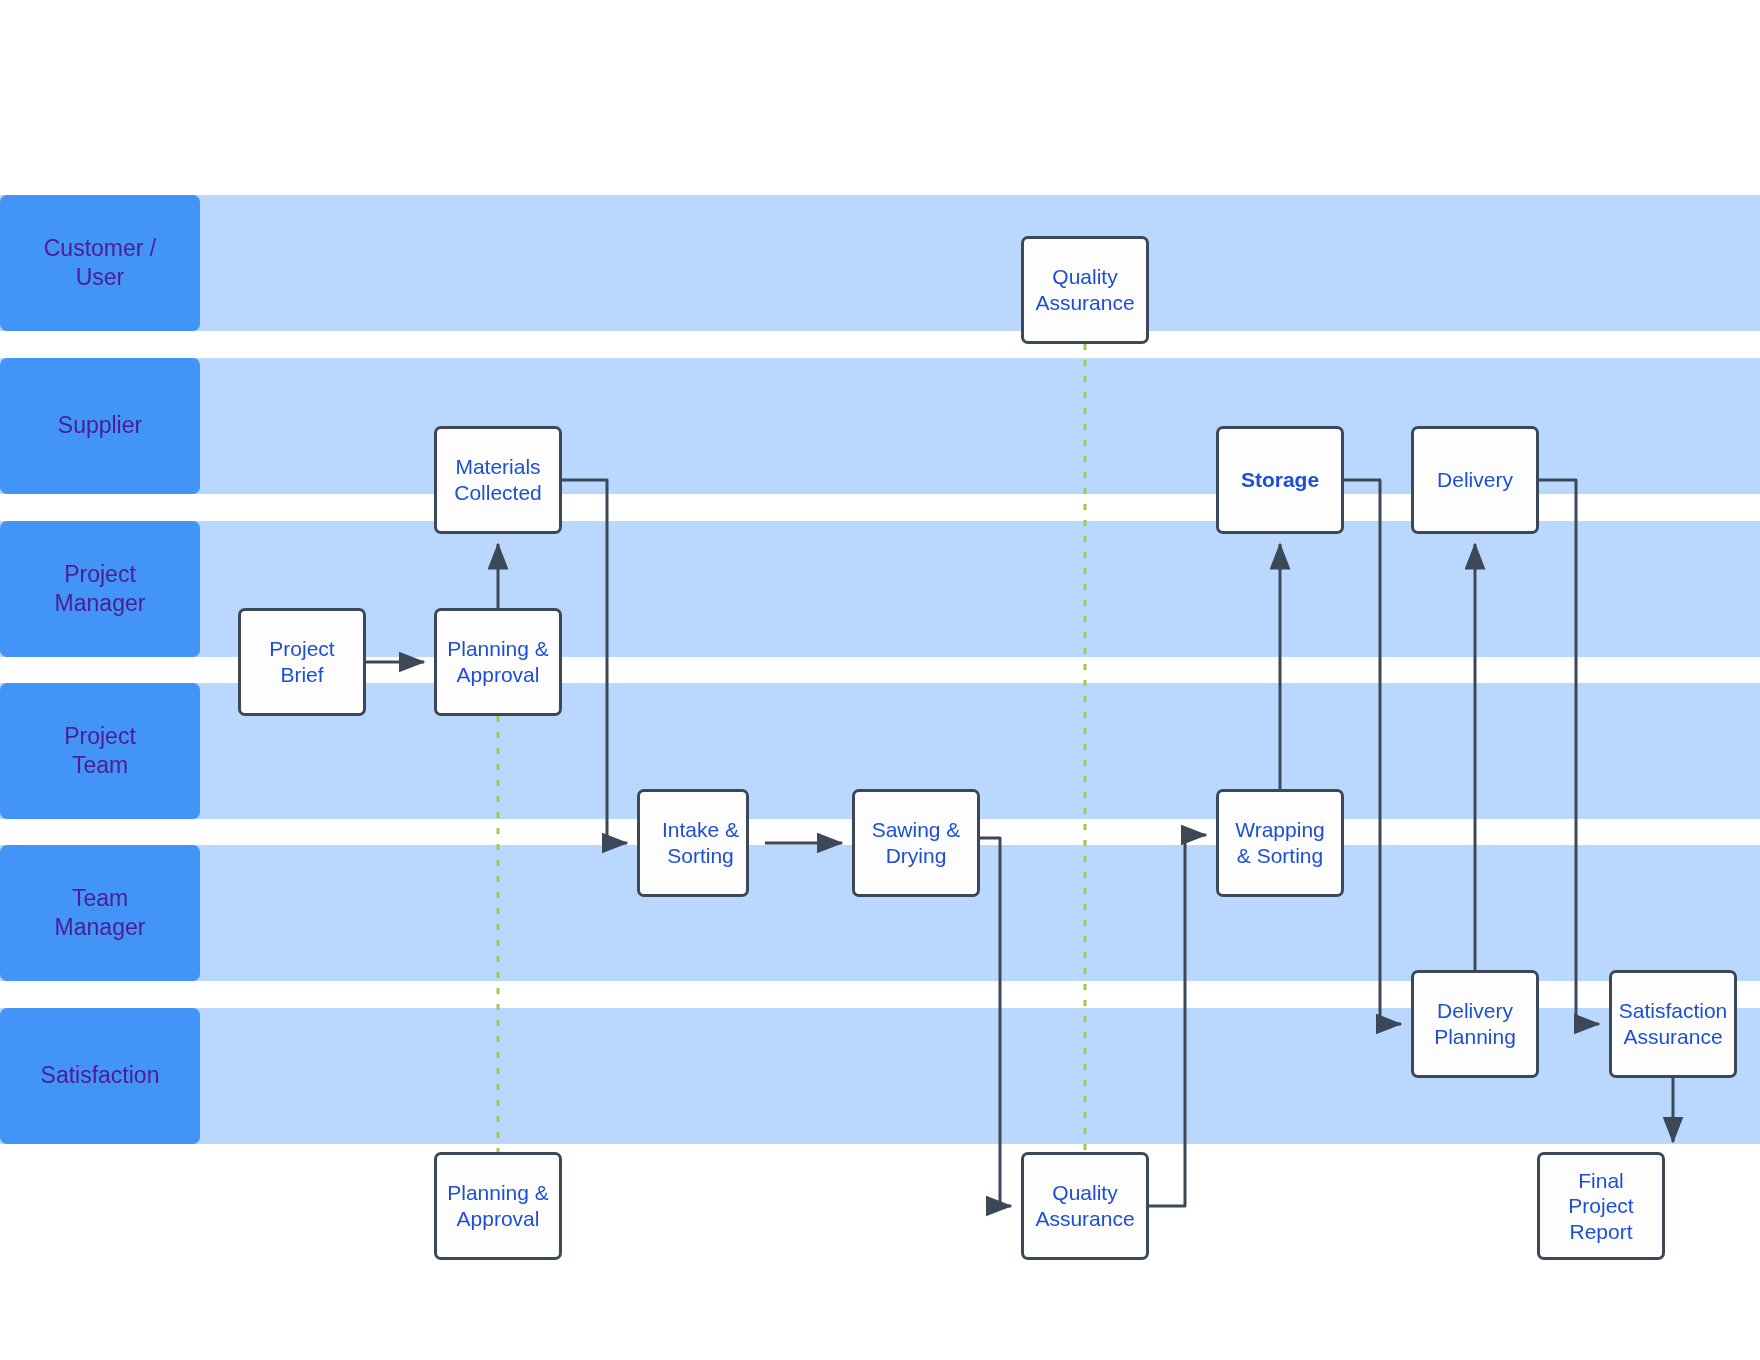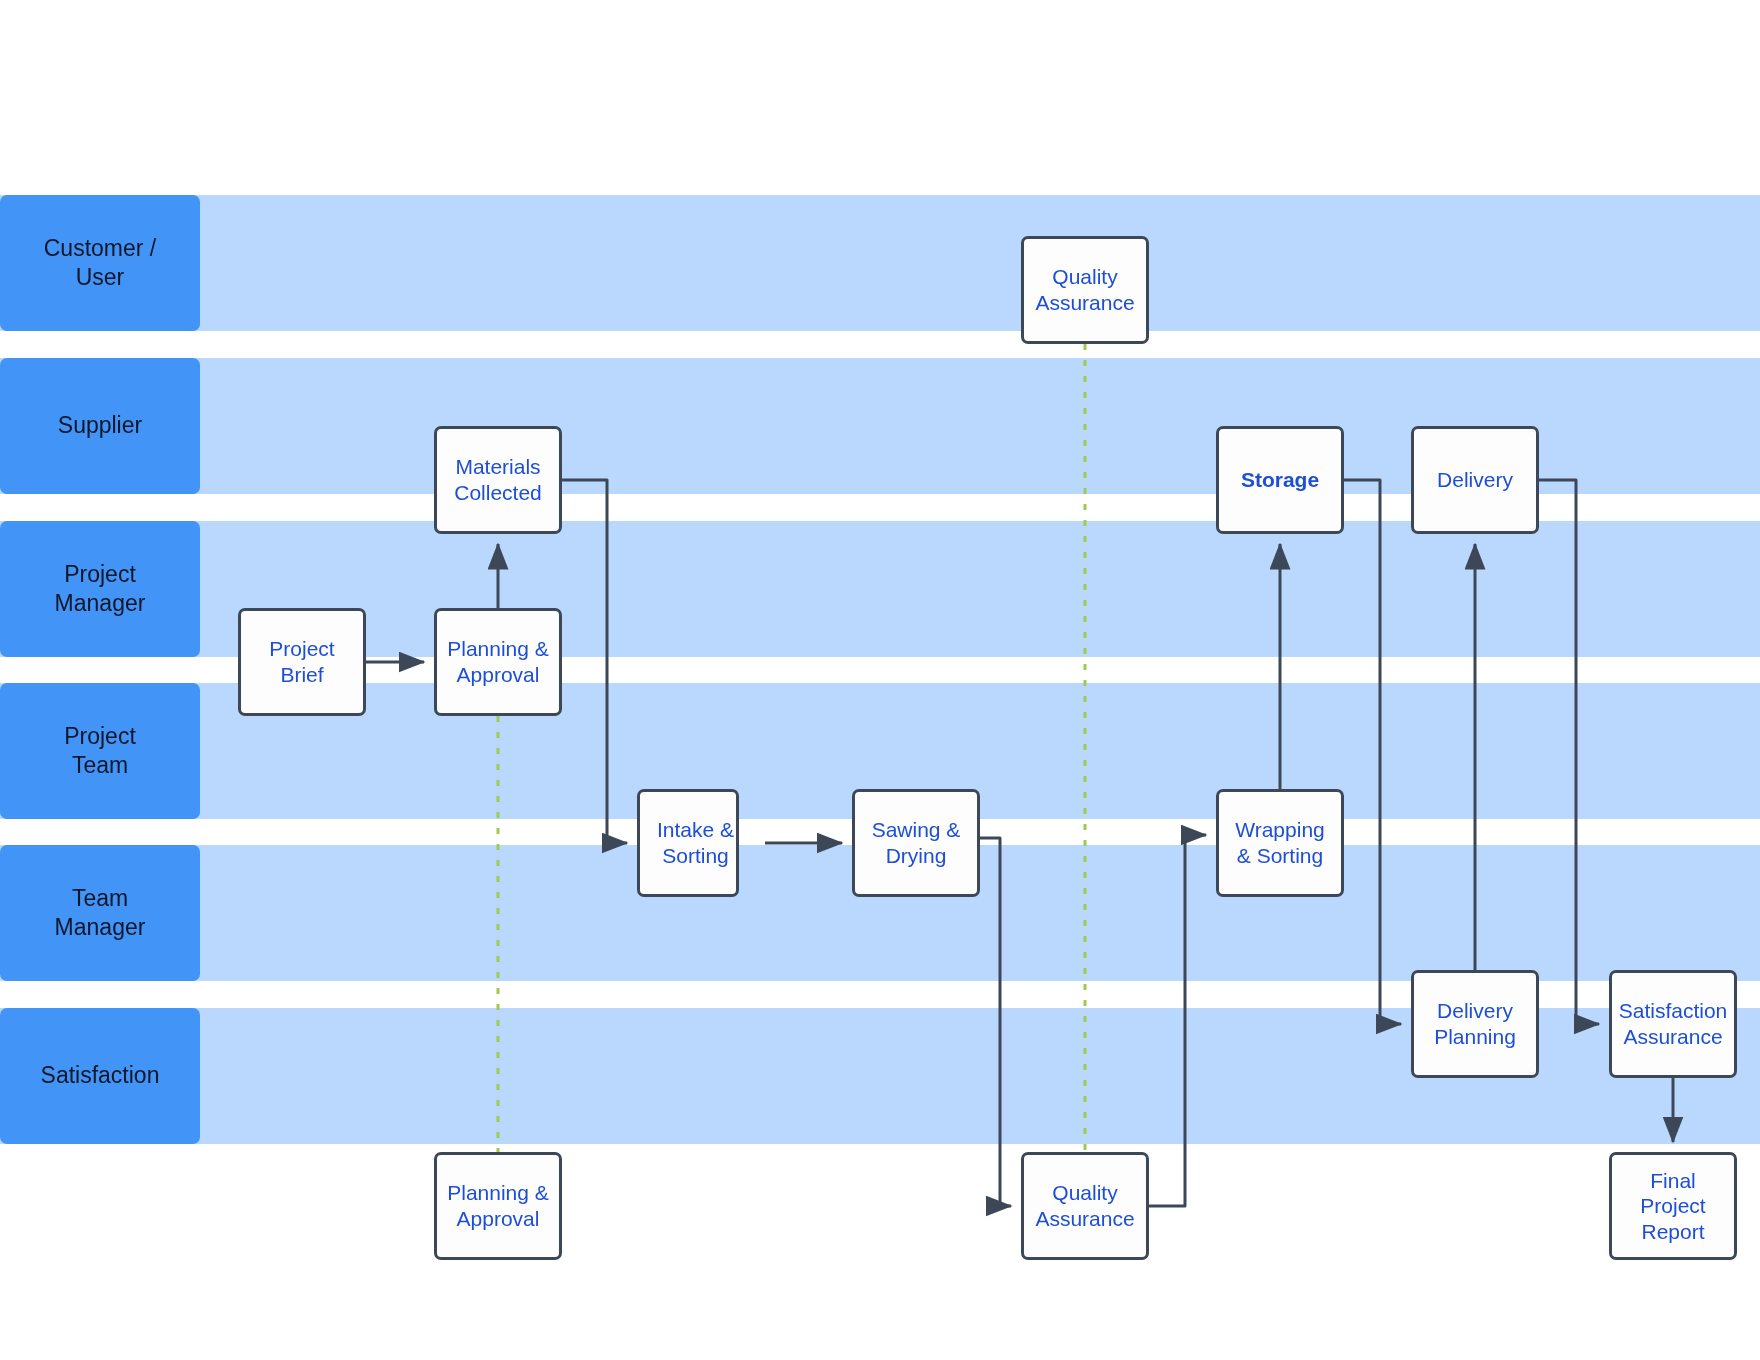--- a/index.html
+++ b/index.html
@@ -34,21 +34,21 @@
     white-space: nowrap;
   }
   .lane-band {
     position: absolute;
     background: #bad7fd;
   }
   .lane-header {
     position: absolute;
     background: #4294f7;
     border-radius: 7px;
-    color: #0f172a;
+    color: #4c1d95;
     display: flex;
     align-items: center;
     justify-content: center;
     text-align: center;
     font-size: 23px;
     line-height: 1.28;
     font-family: "Liberation Sans", sans-serif;
   }
   .node {
     position: absolute;
@@ -185,21 +185,21 @@
           <div>Project</div>
           <div>Brief</div>
         </div>
       </div>
       <div class="node" style="left: 434px; top: 608px; width: 128px; height: 108px;">
         <div>
           <div>Planning &amp;</div>
           <div>Approval</div>
         </div>
       </div>
-      <div class="node" style="left: 637px; top: 789px; width: 102px; height: 108px; padding-left: 15px;">
+      <div class="node" style="left: 637px; top: 789px; width: 112px; height: 108px; padding-left: 15px;">
         <div>
           <div>Intake &amp;</div>
           <div>Sorting</div>
         </div>
       </div>
       <div class="node" style="left: 852px; top: 789px; width: 128px; height: 108px; justify-content: center;">
         <div>
           <div>Sawing &amp;</div>
           <div>Drying</div>
         </div>
@@ -227,21 +227,21 @@
           <div>Planning &amp;</div>
           <div>Approval</div>
         </div>
       </div>
       <div class="node" style="left: 1021px; top: 1152px; width: 128px; height: 108px;">
         <div>
           <div>Quality</div>
           <div>Assurance</div>
         </div>
       </div>
-      <div class="node" style="left: 1609px; top: 1152px; width: 128px; height: 108px;">
+      <div class="node" style="left: 1537px; top: 1152px; width: 128px; height: 108px;">
         <div>
           <div>Final</div>
           <div>Project</div>
           <div>Report</div>
         </div>
       </div>
     </div>
 
 </div>
 

